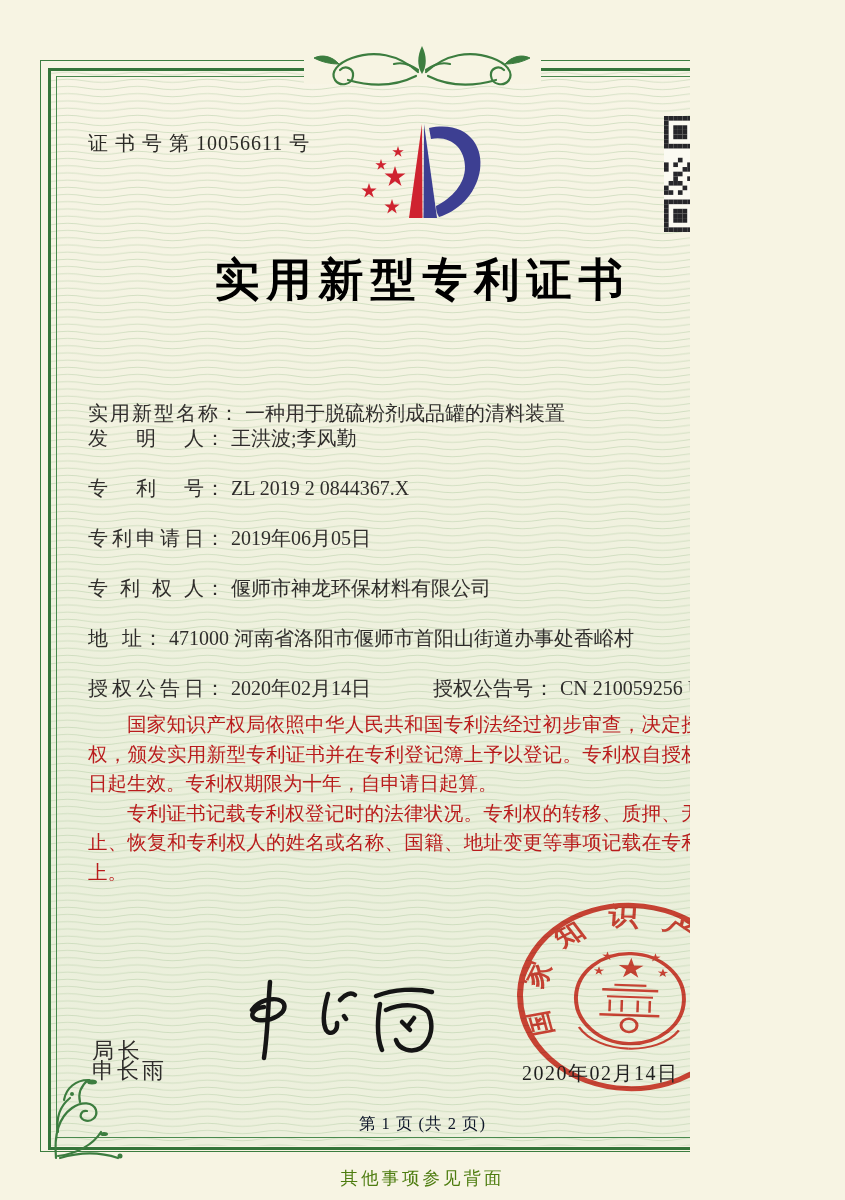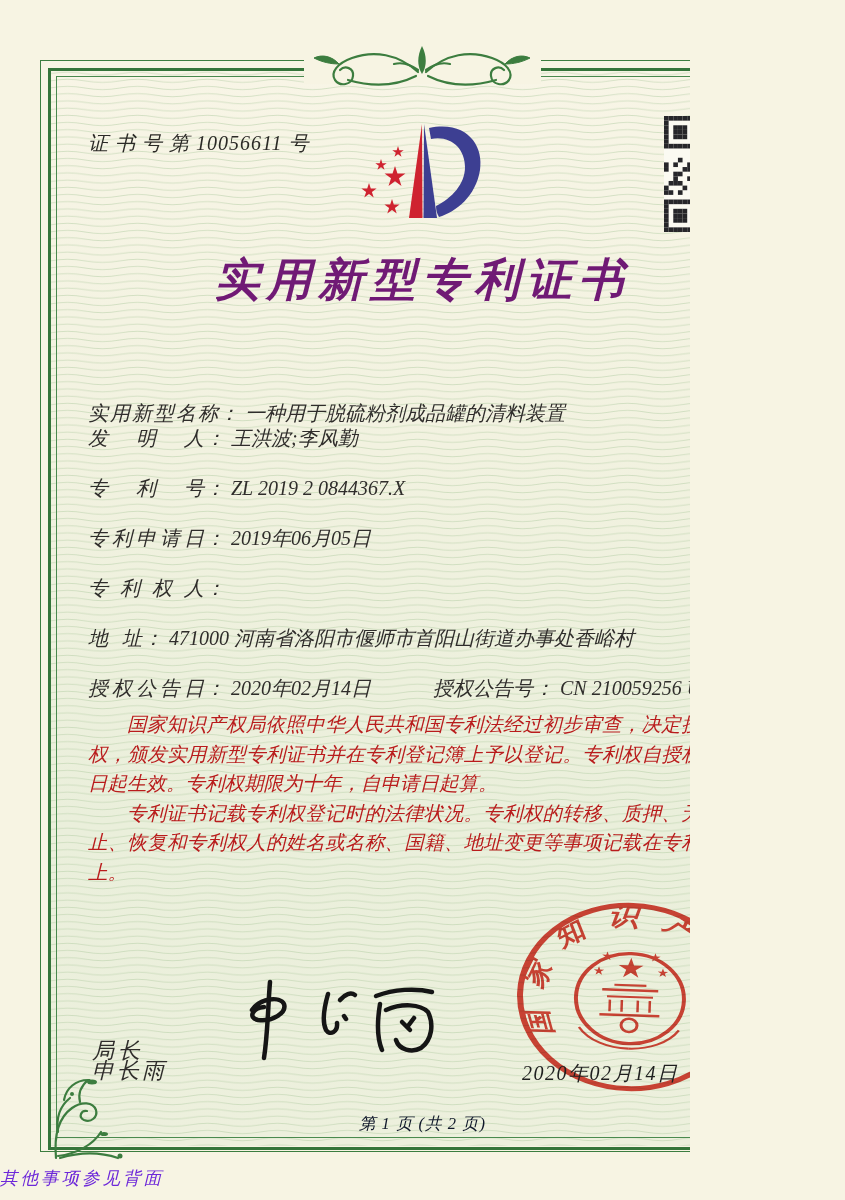--- a/index.html
+++ b/index.html
@@ -1,31 +1,31 @@
 <!DOCTYPE html>
 <html><head>
 <meta charset="utf-8">
 <style>
   html,body{margin:0;padding:0;background:#f7f4e3;}
   #page{position:relative;width:690px;height:1200px;overflow:hidden;
-        font-family:"Liberation Serif","DejaVu Serif",serif;color:#2f2d2b;font-style:italic;}
+        font-family:"Liberation Serif","DejaVu Serif",serif;color:#2f2d2b;}
   
   .inner-area{position:absolute;left:50px;top:70px;width:745px;height:1076px;
       background:linear-gradient(180deg,#f8f5e6 0%,#f2f2e0 35%,#eaefdb 70%,#edf0dd 100%);}
   .wave-svg{position:absolute;left:0;top:0;}
   .frame-outer{position:absolute;left:40px;top:60px;width:763px;height:1090px;
       border:1.5px solid #3c7d3f;}
   .frame-mid{position:absolute;left:48px;top:68px;width:747px;height:1076px;
       border:3px solid #35753a;}
   .frame-inner{position:absolute;left:56px;top:76px;width:731px;height:1060px;
       border:1px solid #4a8a4e;}
   
   .cert-no{position:absolute;left:88px;top:130px;font-size:20px;letter-spacing:1px;color:#2b2a26;}
   .title{position:absolute;left:0;top:250px;width:845px;text-align:center;
-      font-size:45px;font-weight:600;letter-spacing:7px;color:#701a75;}
+      font-size:45px;font-weight:600;letter-spacing:7px;color:#000000;}
   .fields{position:absolute;left:88px;top:366px;right:56px;font-size:20px;}
   .field-row{height:22px;margin-bottom:28px;display:flex;white-space:nowrap;align-items:baseline;}
   .field-row:first-child{margin-bottom:37px;}
   .field-pair{display:flex;align-items:baseline;}
   .field-pair:first-child{min-width:345px;}
   .f-label{display:inline-block;text-align:justify;text-align-last:justify;}
   .f-label-std{width:116px;}
   .f-label-wide{width:130px;margin-top:34px;}
   .f-label-plain{width:auto;text-align-last:auto;}
   .f-colon{margin-left:1px;}
@@ -35,22 +35,22 @@
   .body-text p{margin:0;text-indent:2em;}
   
   .director-title{position:absolute;left:92px;top:1036px;font-size:22px;letter-spacing:4px;}
   .director-name{position:absolute;left:92px;top:1056px;font-size:22px;letter-spacing:3px;}
   .signature{position:absolute;left:224px;top:970px;}
   .seal{position:absolute;left:510px;top:897px;mix-blend-mode:multiply;opacity:.93;
         transform:rotate(2deg);}
   .seal-date{position:absolute;left:522px;top:1060px;font-size:20px;letter-spacing:1.5px;color:#1f1f1f;}
   .page-indicator{position:absolute;left:0;top:1113px;width:845px;text-align:center;
       font-size:16.5px;color:#0f172a;letter-spacing:1px;}
-  .back-note{position:absolute;left:0;top:1166px;width:845px;text-align:left;
-      font-size:17.5px;color:#6d28d9;letter-spacing:3px;}
+  .back-note{position:absolute;left:0;top:1166px;width:845px;text-align:center;
+      font-size:17.5px;color:#4d7c0f;letter-spacing:3px;}
   
   .logo{position:absolute;left:352px;top:120px;}
   .qr{position:absolute;left:664px;top:116px;background:#fbfaf2;}
   .ornament-top{position:absolute;left:300px;top:40px;}
   .flourish-bl{position:absolute;left:46px;top:1072px;}
   .flourish-br{position:absolute;left:697px;top:1072px;transform:scaleX(-1);}
 </style>
 </head>
 <body>
 
@@ -467,20 +467,21 @@
         <span class="field-pair">
           <span class="f-label f-label-std">专利申请日</span>
           <span class="f-colon">：</span>
           <span class="f-value">2019年06月05日</span>
         </span>
       </div>
       <div class="field-row">
         <span class="field-pair">
           <span class="f-label f-label-std">专利权人</span>
           <span class="f-colon">：</span>
+          <span class="f-value">偃师市神龙环保材料有限公司</span>
         </span>
       </div>
       <div class="field-row">
         <span class="field-pair">
           <span class="f-label f-label-std">地址</span>
           <span class="f-colon">：</span>
           <span class="f-value">471000 河南省洛阳市偃师市首阳山街道办事处香峪村</span>
         </span>
       </div>
       <div class="field-row">

